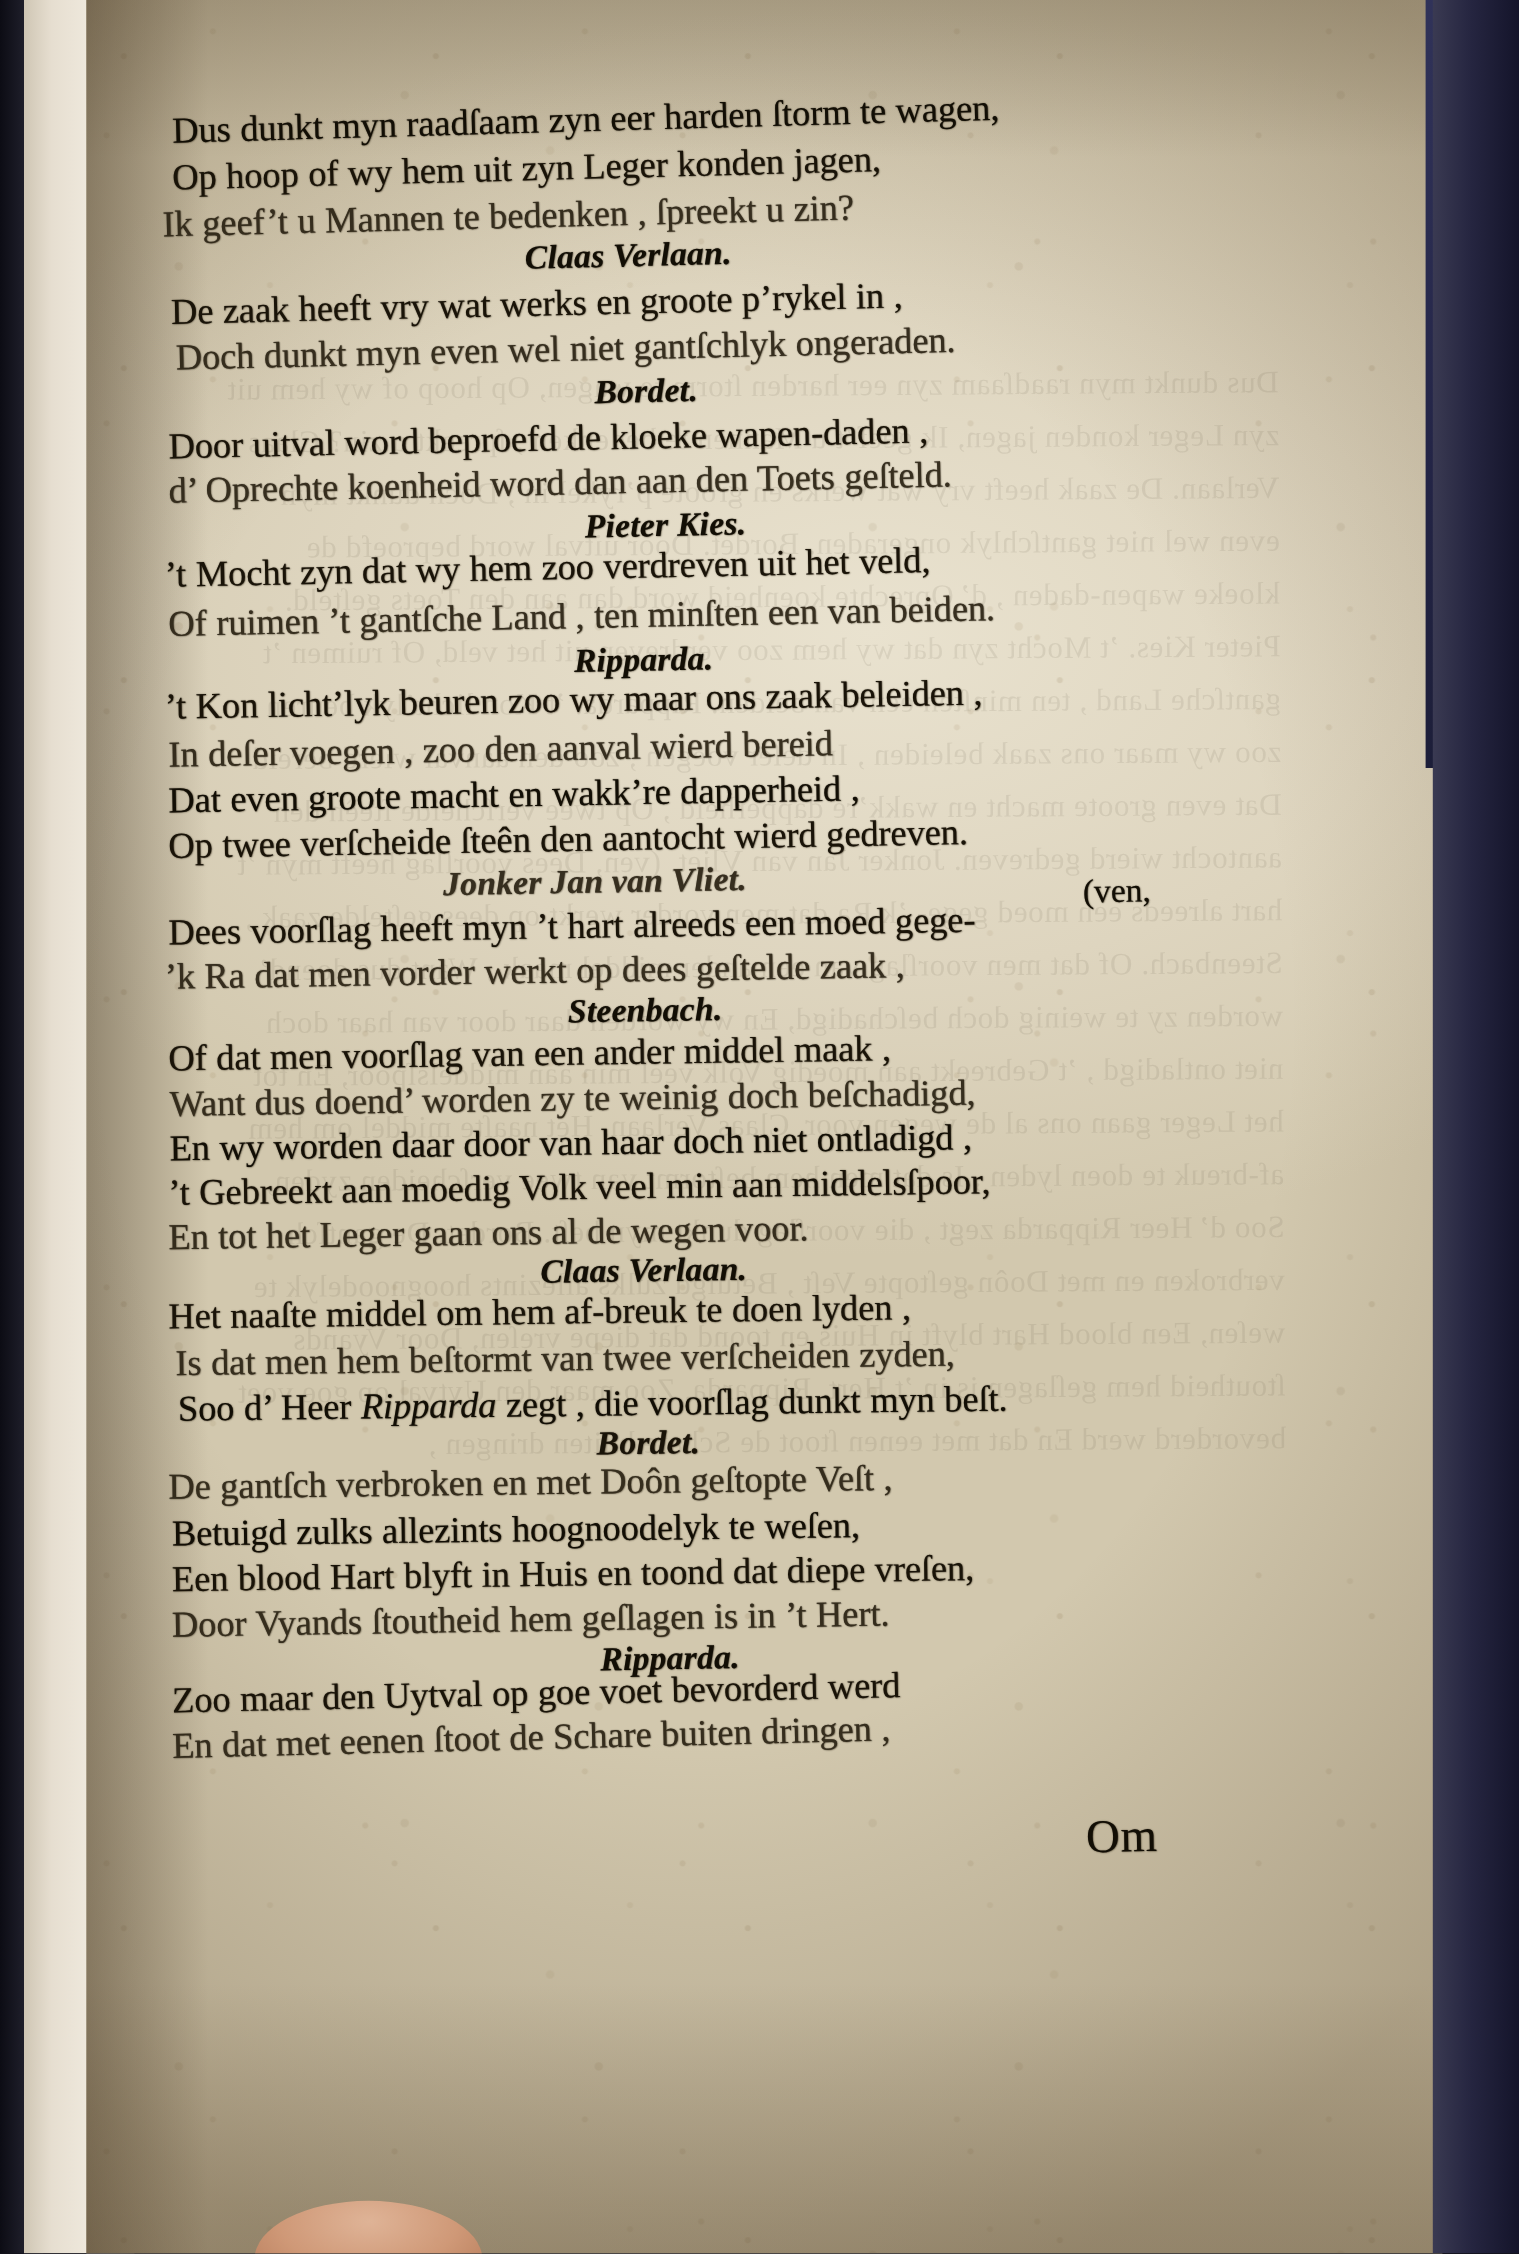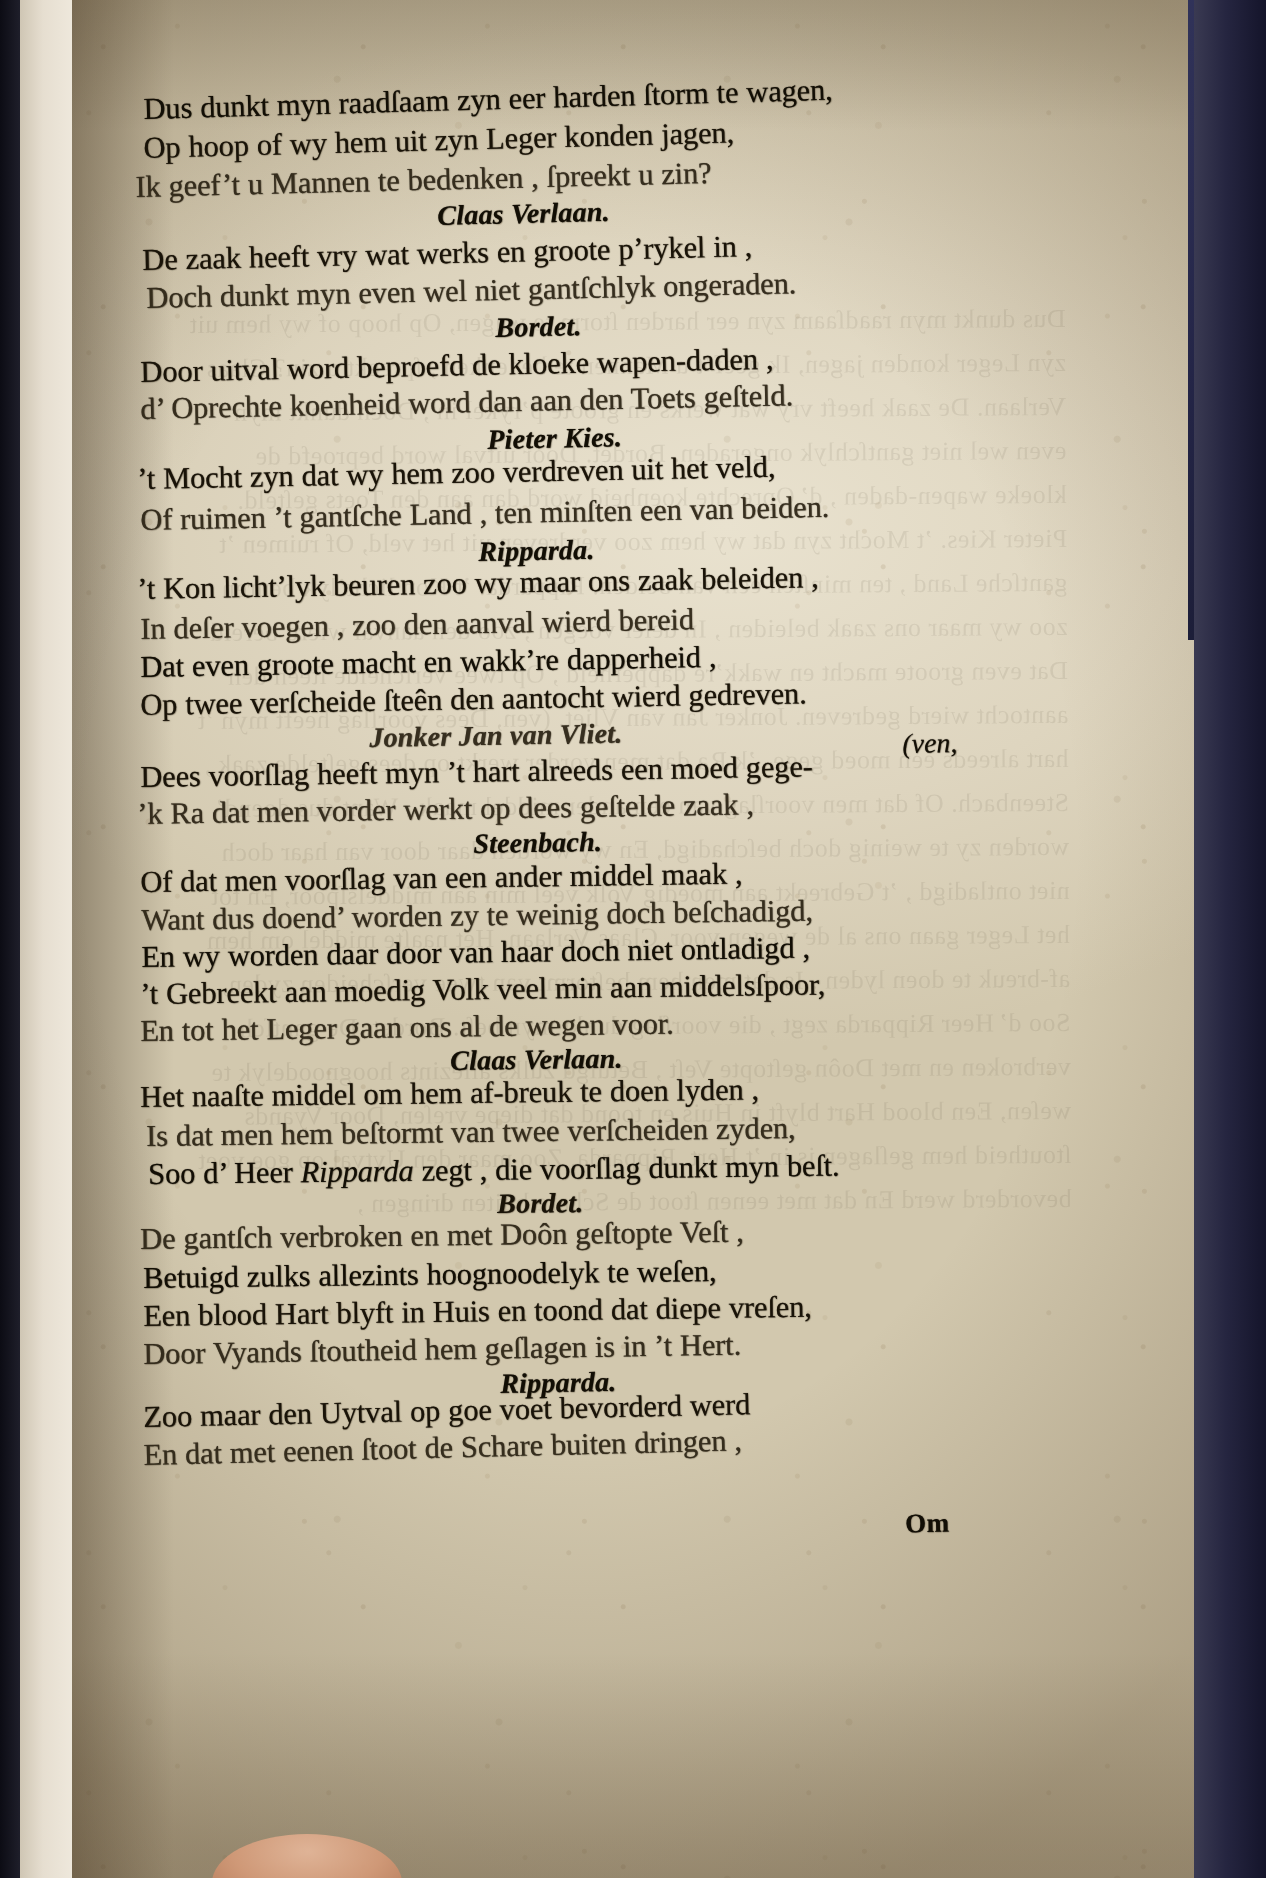--- a/index.html
+++ b/index.html
@@ -146,28 +146,27 @@
     word-spacing: .5px;
   }
   .speaker {
     font-size: 28px;
     font-style: italic;
     font-weight: 600;
     letter-spacing: .2px;
   }
   .inline-italic { font-style: italic; }
   .catchword {
-    font-size: 27px;
-    font-weight: 700;
+    font-size: 39px;
+    font-weight: 400;
     letter-spacing: .5px;
   }
   .marginal {
     font-size: 28px;
     letter-spacing: 0px;
-    font-style: italic;
   }
   
   .ink-light { color: #2a2213; opacity: .93; }
   .ink-heavy { color: #120e05; }
 </style>
 </head>
 <body>
 
 <div id="scan">
 

